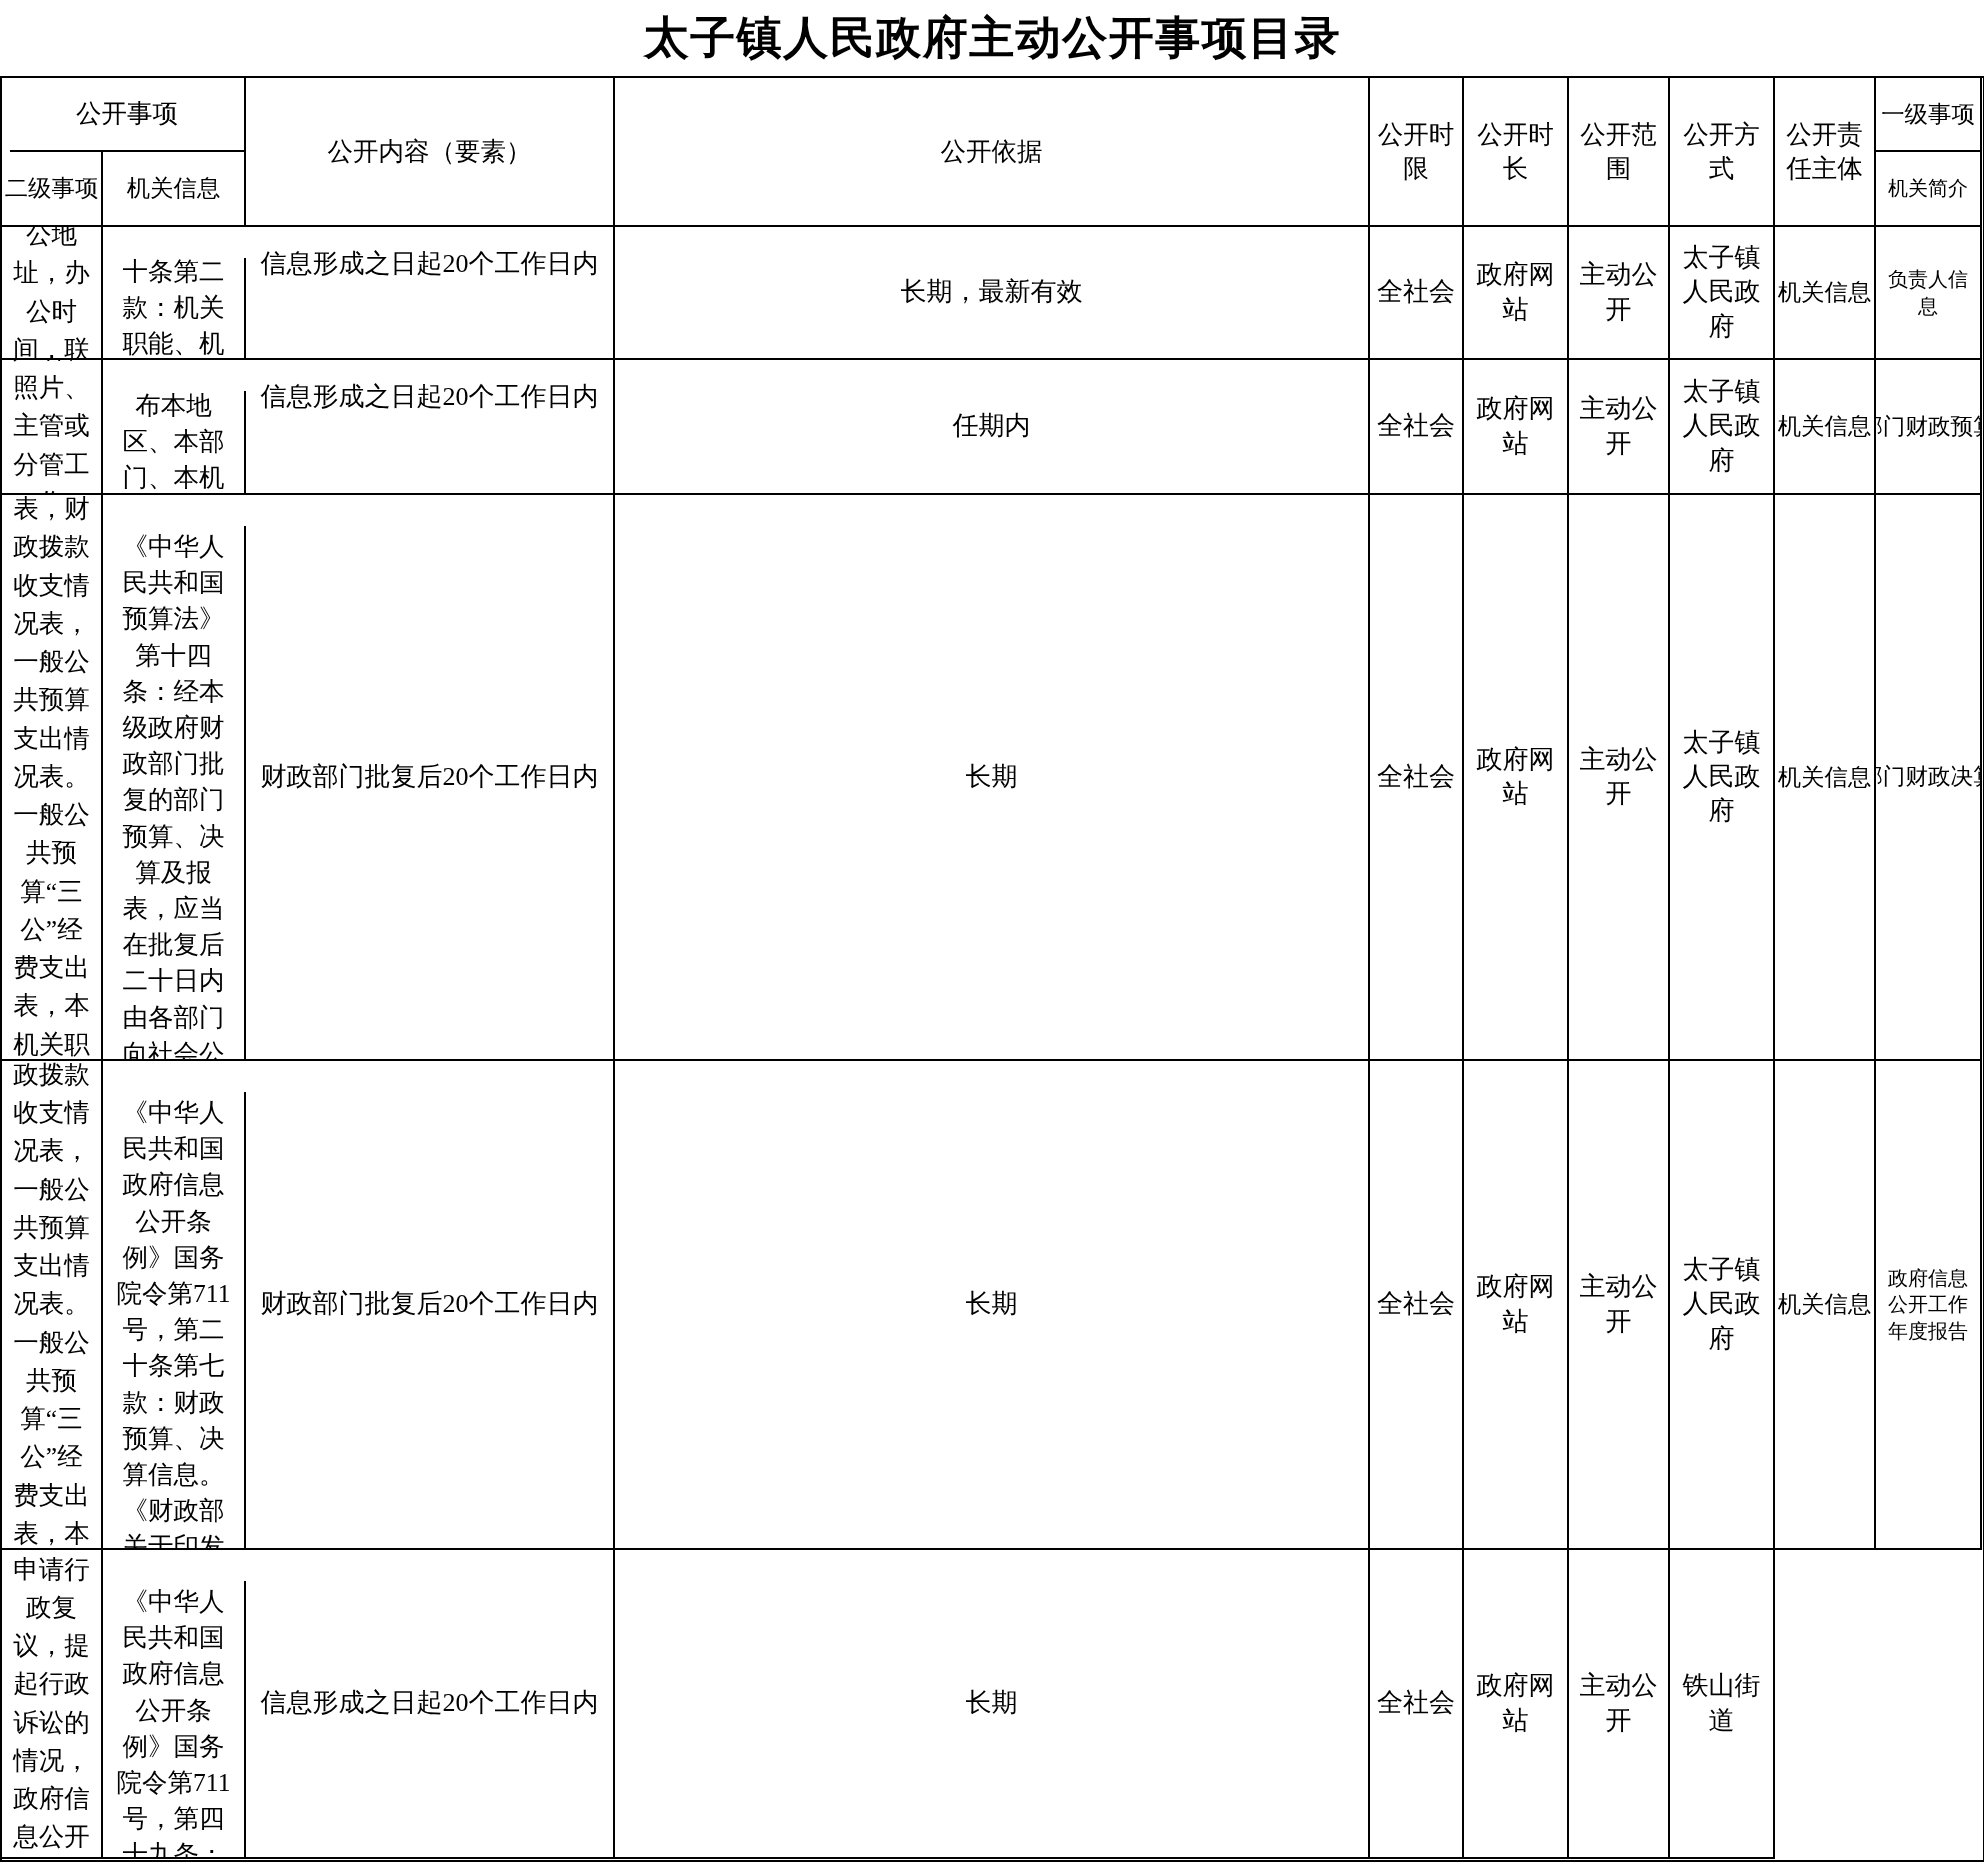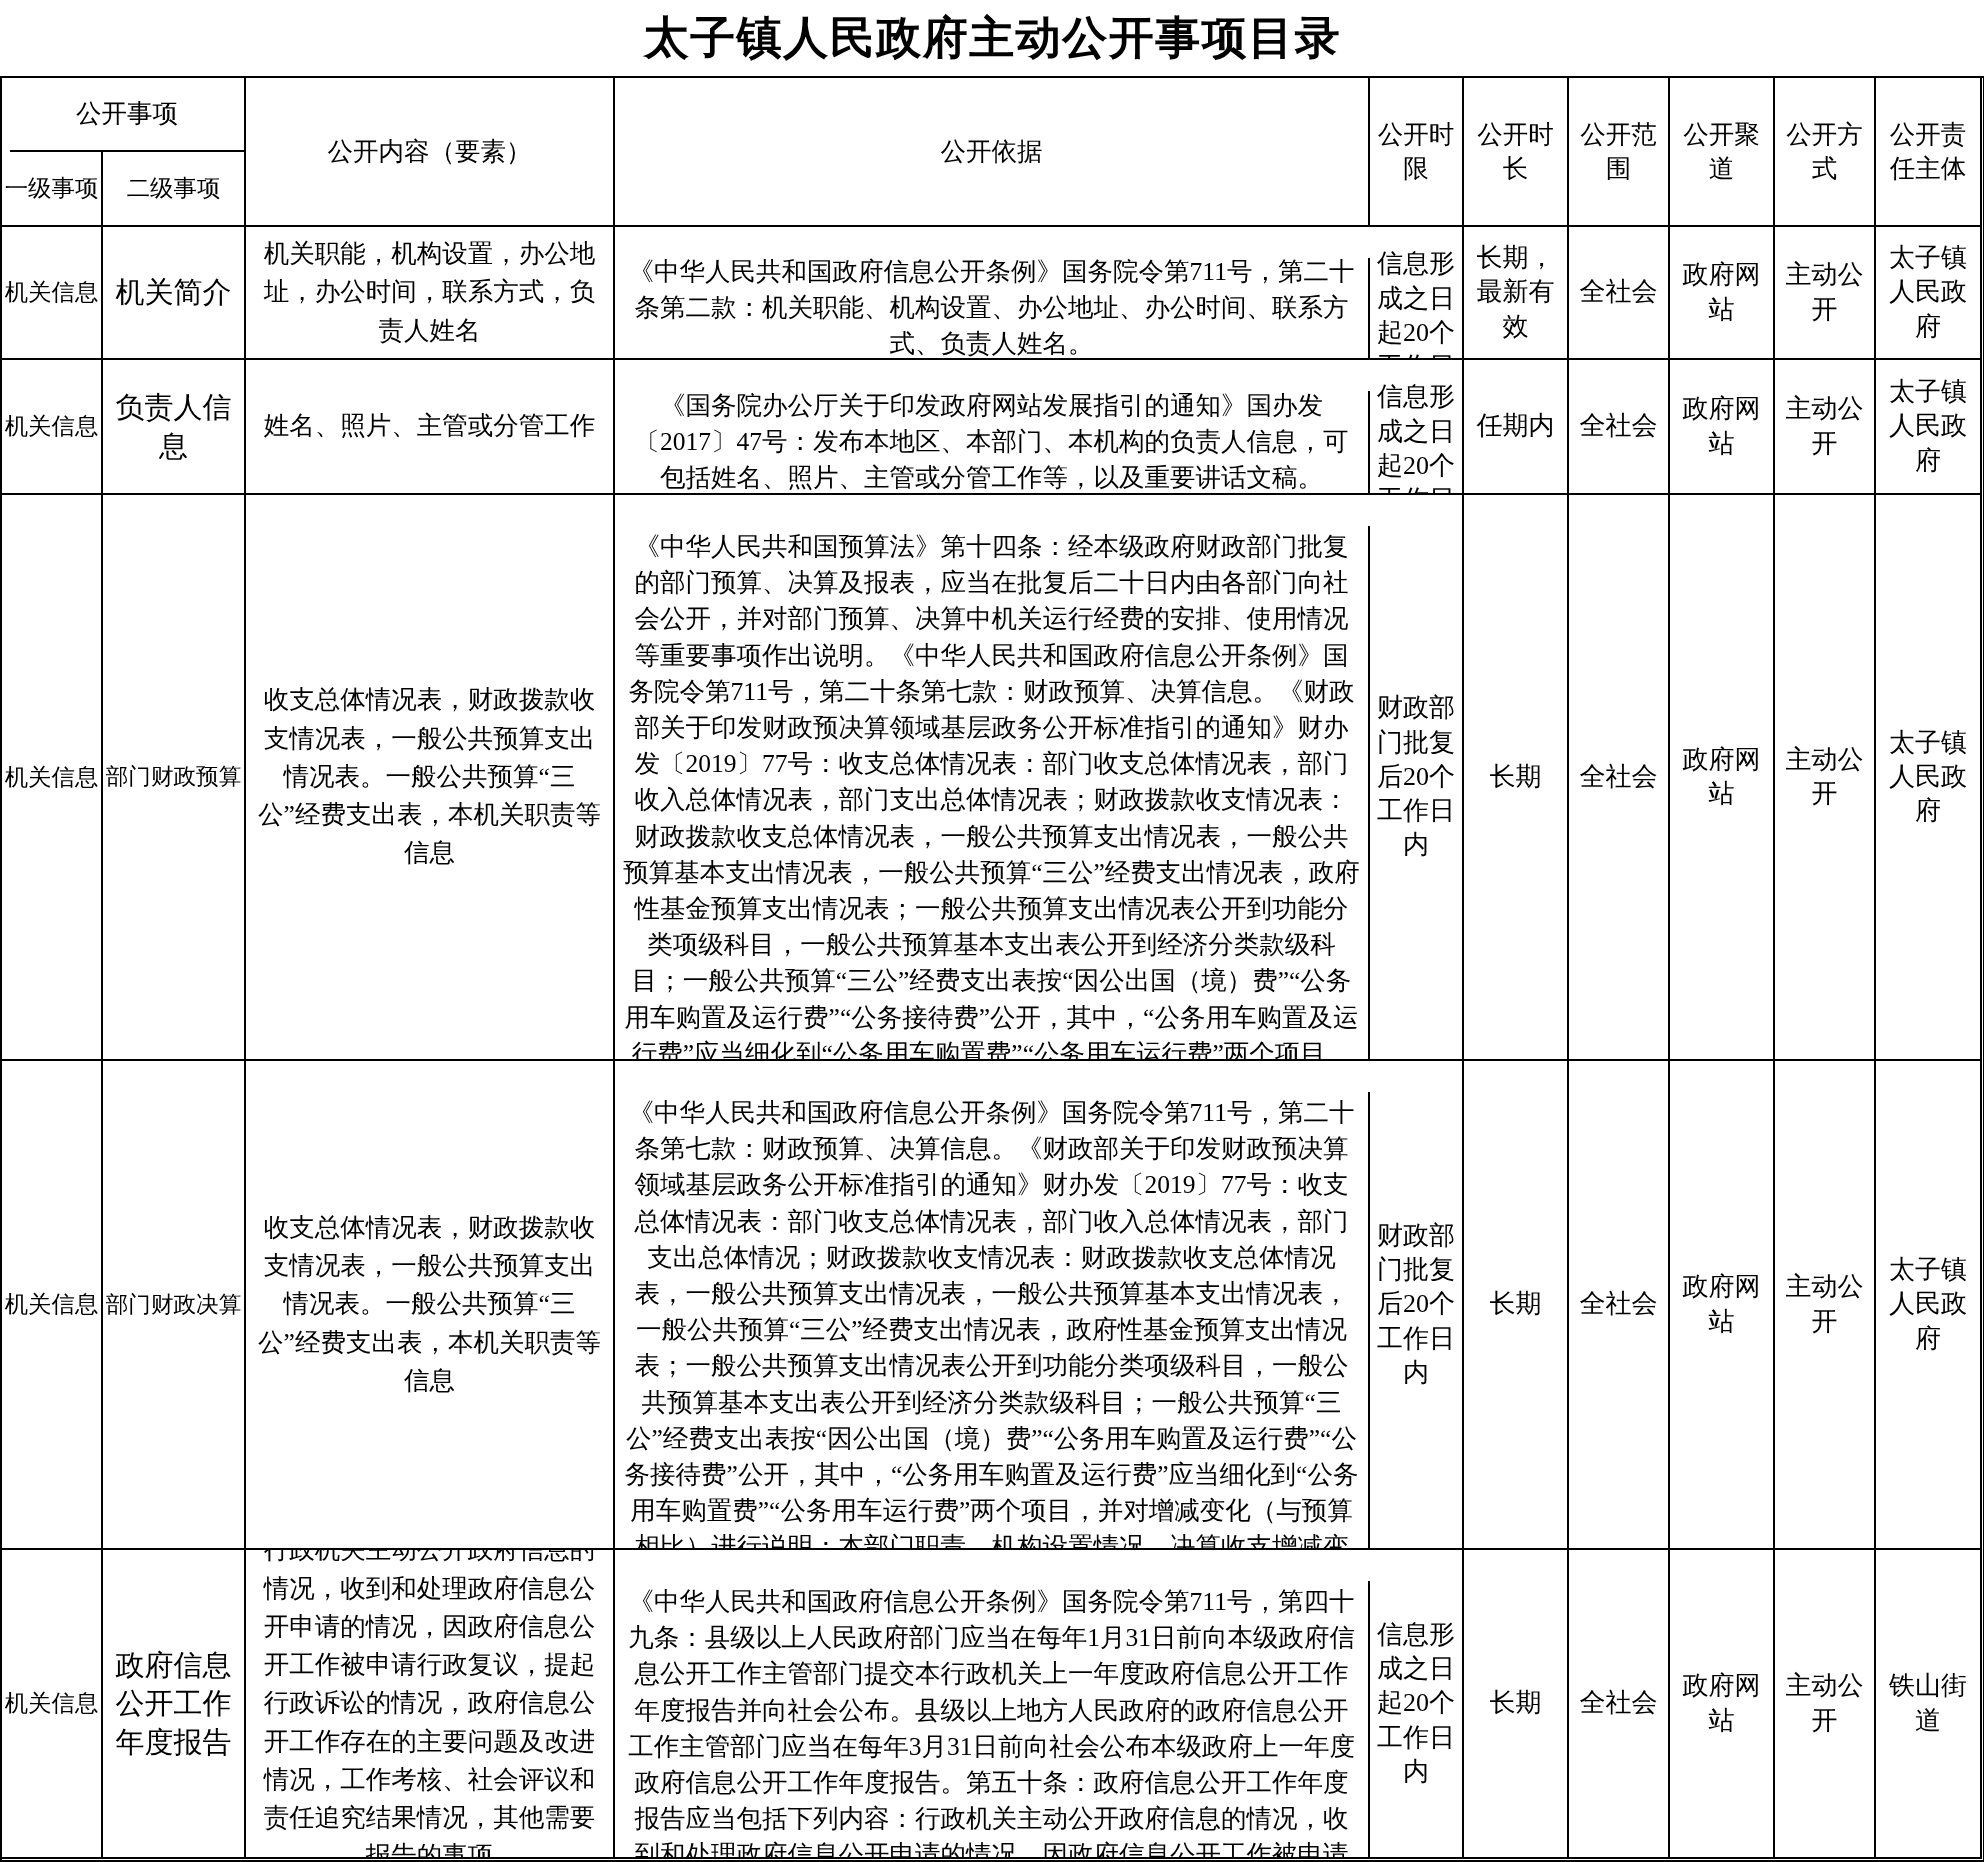--- a/index.html
+++ b/index.html
@@ -23,41 +23,40 @@
     box-sizing:border-box;border-right:2.2px solid #000;border-bottom:2.2px solid #000;
     display:flex;align-items:center;justify-content:center;
     text-align:center;overflow:hidden;
     font-size:26px;line-height:1.32;padding:0 1.5px;
   }
   .cs2{grid-column:span 2;margin-left:8px;}
   .rs2{grid-row:span 2;}
   .hd{font-size:25.5px;}
   .subhd{font-size:23.4px;white-space:nowrap;}
   .lv1{font-size:23.4px;white-space:nowrap;}
-  .lv2{font-size:29px;padding:0 12px;}
+  .lv2{font-size:20px;padding:0 12px;}
   .fit{font-size:22.6px;white-space:nowrap;padding:0;}
   .content{font-size:25.5px;line-height:1.5;padding:0 8.8px;}
   .basis{font-size:25.5px;line-height:1.42;padding:0 7.3px;text-align:center;margin-top:31px;}
   .top{align-items:flex-start;padding-top:2.9px;}
   .clip{align-items:flex-start;padding-top:20.4px;}
 </style>
 </head>
 <body>
 
 <div class="page-title">太子镇人民政府主动公开事项目录</div>
 
 <div class="tbl">
 
   <div class="c hd cs2">公开事项</div>
   <div class="c hd rs2">公开内容（要素）</div>
   <div class="c hd rs2">公开依据</div>
   <div class="c hd rs2">公开时限</div>
   <div class="c hd rs2">公开时长</div>
   <div class="c hd rs2">公开范围</div>
-  <div class="c hd rs2">公开聚道</div>
   <div class="c hd rs2">公开方式</div>
   <div class="c hd rs2">公开责任主体</div>
 
   <div class="c subhd">一级事项</div>
   <div class="c subhd">二级事项</div>
 
   <div class="c lv1">机关信息</div>
   <div class="c lv2">机关简介</div>
   <div class="c content">机关职能，机构设置，办公地址，办公时间，联系方式，负责人姓名</div>
   <div class="c basis">《中华人民共和国政府信息公开条例》国务院令第711号，第二十条第二款：机关职能、机构设置、办公地址、办公时间、联系方式、负责人姓名。</div>

